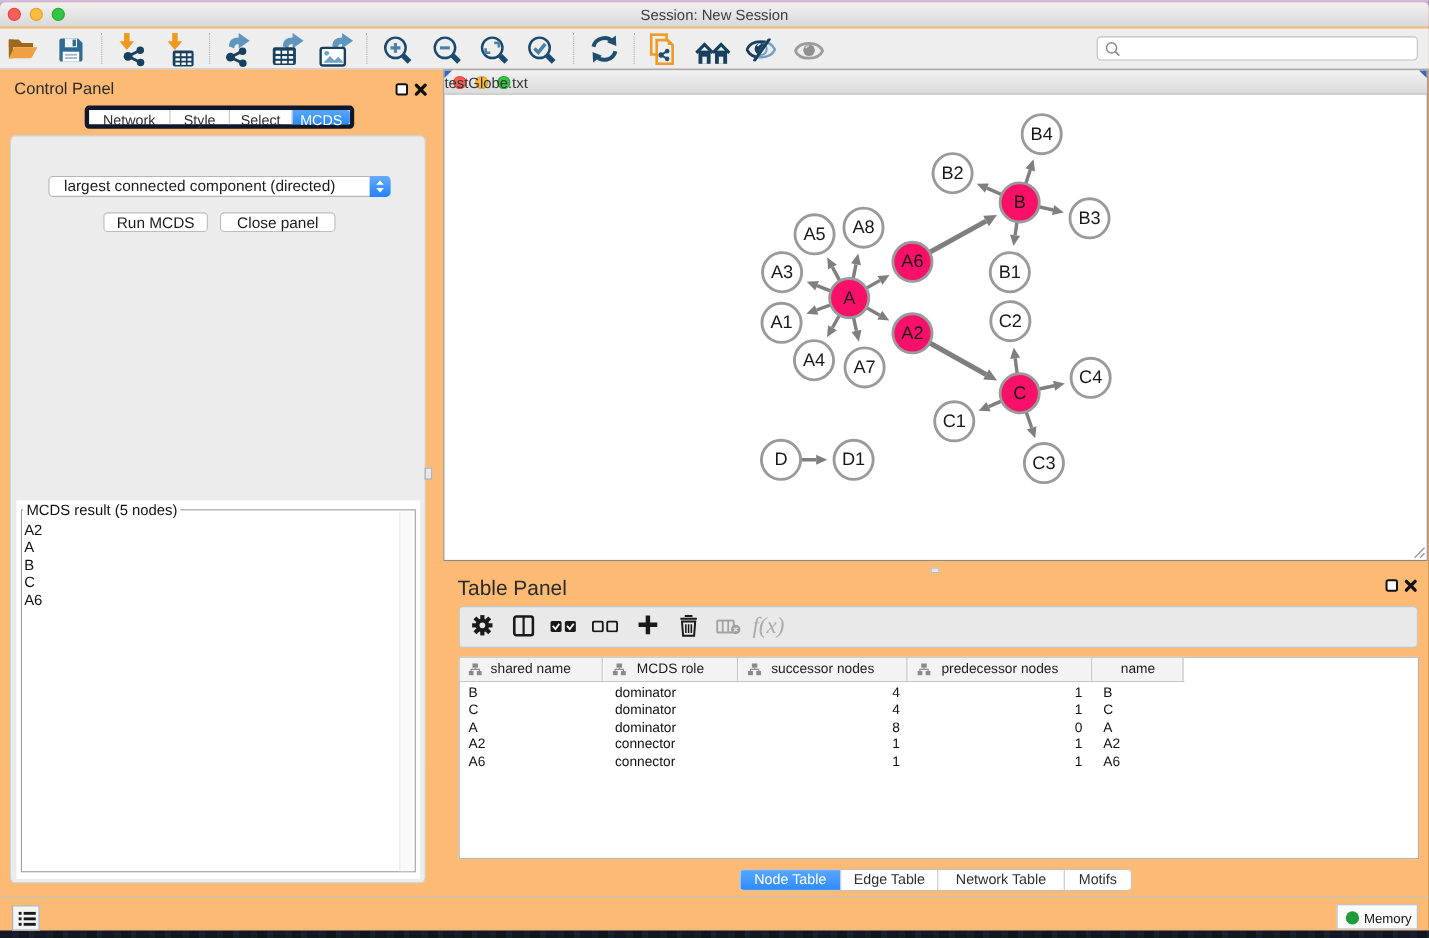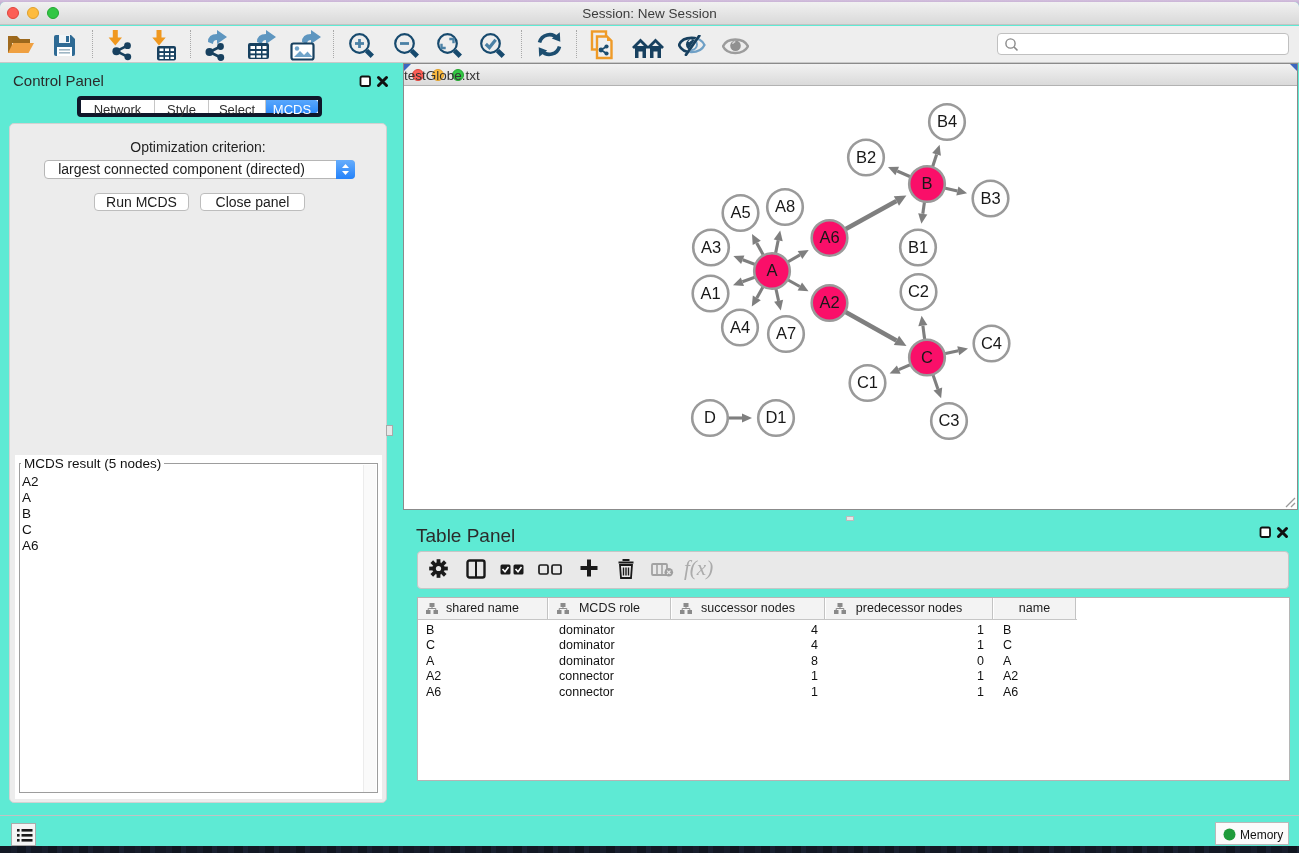--- a/index.html
+++ b/index.html
@@ -1,19 +1,19 @@
 <!DOCTYPE html>
 <html><head><meta charset="utf-8">
 <style>
 *{margin:0;padding:0;box-sizing:border-box}
 html,body{width:1299px;height:853px;overflow:hidden}
 body{font-family:"Liberation Sans",sans-serif;background:#10151f;position:relative}
 #purple{position:absolute;top:0;left:0;width:1299px;height:10px;background:linear-gradient(#d3bfdd,#a487bb)}
 #deskbot{position:absolute;left:0;top:846px;width:1299px;height:7px;background:repeating-linear-gradient(90deg,#131824 0 11px,#171d2b 11px 17px,#10151f 17px 26px,#192030 26px 31px)}
-#mainwin{position:absolute;top:2px;left:0;width:1299px;height:844px;background:#5eead4;border-radius:5px 5px 0 0}
+#mainwin{position:absolute;top:2px;left:0;width:1299px;height:844px;background:#fdba74;border-radius:5px 5px 0 0}
 #titlebar{position:absolute;top:0;left:0;width:100%;height:23px;background:linear-gradient(#f1f1f1,#d9d9d9);border-radius:5px 5px 0 0;border-bottom:1px solid #c3c3c3}
 .tl{position:absolute;width:12px;height:12px;border-radius:50%;top:5px}
 #title-text{position:absolute;width:100%;text-align:center;top:4px;font-size:13.5px;color:#3c3c3c}
 #toolbar{position:absolute;top:24px;left:0;width:100%;height:37px;background:#eeeeee;border-bottom:1px solid #c9c9c9}
 .tsep{position:absolute;top:4px;height:28px;width:0;border-left:1px dotted #a9a9a9}
 .ticon{position:absolute}
 #searchbox{position:absolute;left:997px;top:7px;width:292px;height:22px;background:#fff;border:1px solid #c0c0c0;border-radius:4px}
 
 #cp-title{position:absolute;left:13px;top:70px;font-size:15px;color:#2b2b2b}
 .winbtn{position:absolute;font-size:12px;color:#1a1a1a}
@@ -224,21 +224,20 @@
 <svg class="winbtn" style="left:376px;top:73px" width="13" height="13" viewBox="0 0 13 13">
       <path d="M2.5 2.5 L10.5 10.5 M10.5 2.5 L2.5 10.5" stroke="#111" stroke-width="3" stroke-linecap="round"></path>
     </svg>
 <div id="cp-tabs">
 <div style="width:74px">Network</div>
       <div style="width:54px">Style</div>
       <div style="width:57px">Select</div>
       <div style="flex:1">MCDS</div>
 </div>
 <div id="cp-panel">
-<div id="opt-label">Optimization criterion:</div>
 <div id="cp-select" style="padding-right:36px">largest connected component (directed)
 <div id="cp-stepper"><svg width="19" height="19" viewBox="0 0 19 19">
             <path d="M6 8 l3.5 -4 l3.5 4 Z M6 11 l3.5 4 l3.5 -4 Z" fill="#fff"></path>
           </svg></div>
 </div>
 <div class="cpbtn" style="left:84px;width:95px">Run MCDS</div>
 <div class="cpbtn" style="left:190px;width:105px">Close panel</div>
 <div id="mcds-box">
 <div id="mcds-border"></div>
 <div id="mcds-label">MCDS result (5 nodes)</div>
@@ -443,20 +442,26 @@
 <svg width="0" height="0">
       <defs>
         <g id="treeico">
           <rect x="3.5" y="0" width="5" height="4" fill="#8a8a8a"></rect>
           <rect x="0" y="7" width="4.5" height="4" fill="#8a8a8a"></rect>
           <rect x="7.5" y="7" width="4.5" height="4" fill="#8a8a8a"></rect>
           <path d="M6 4 v2 M2.2 7 v-1.5 h7.6 V7" stroke="#8a8a8a" stroke-width="1" fill="none"></path>
         </g>
       </defs>
     </svg>
+<div id="tp-tabs">
+<div style="width:92px">Node Table</div>
+      <div style="width:88px">Edge Table</div>
+      <div style="width:115px">Network Table</div>
+      <div style="flex:1">Motifs</div>
+</div>
 <div id="statusline"></div>
 <div id="listbtn">
       <svg width="23" height="21" style="position:absolute;left:1px;top:1px" viewBox="0 0 23 21">
 <g fill="#1a1a1a">
           <rect x="4" y="4" width="2.6" height="2.6"></rect>
           <rect x="8.5" y="4" width="11" height="2.6"></rect>
 <rect x="4" y="9" width="2.6" height="2.6"></rect>
           <rect x="8.5" y="9" width="11" height="2.6"></rect>
 <rect x="4" y="14" width="2.6" height="2.6"></rect>
           <rect x="8.5" y="14" width="11" height="2.6"></rect>

